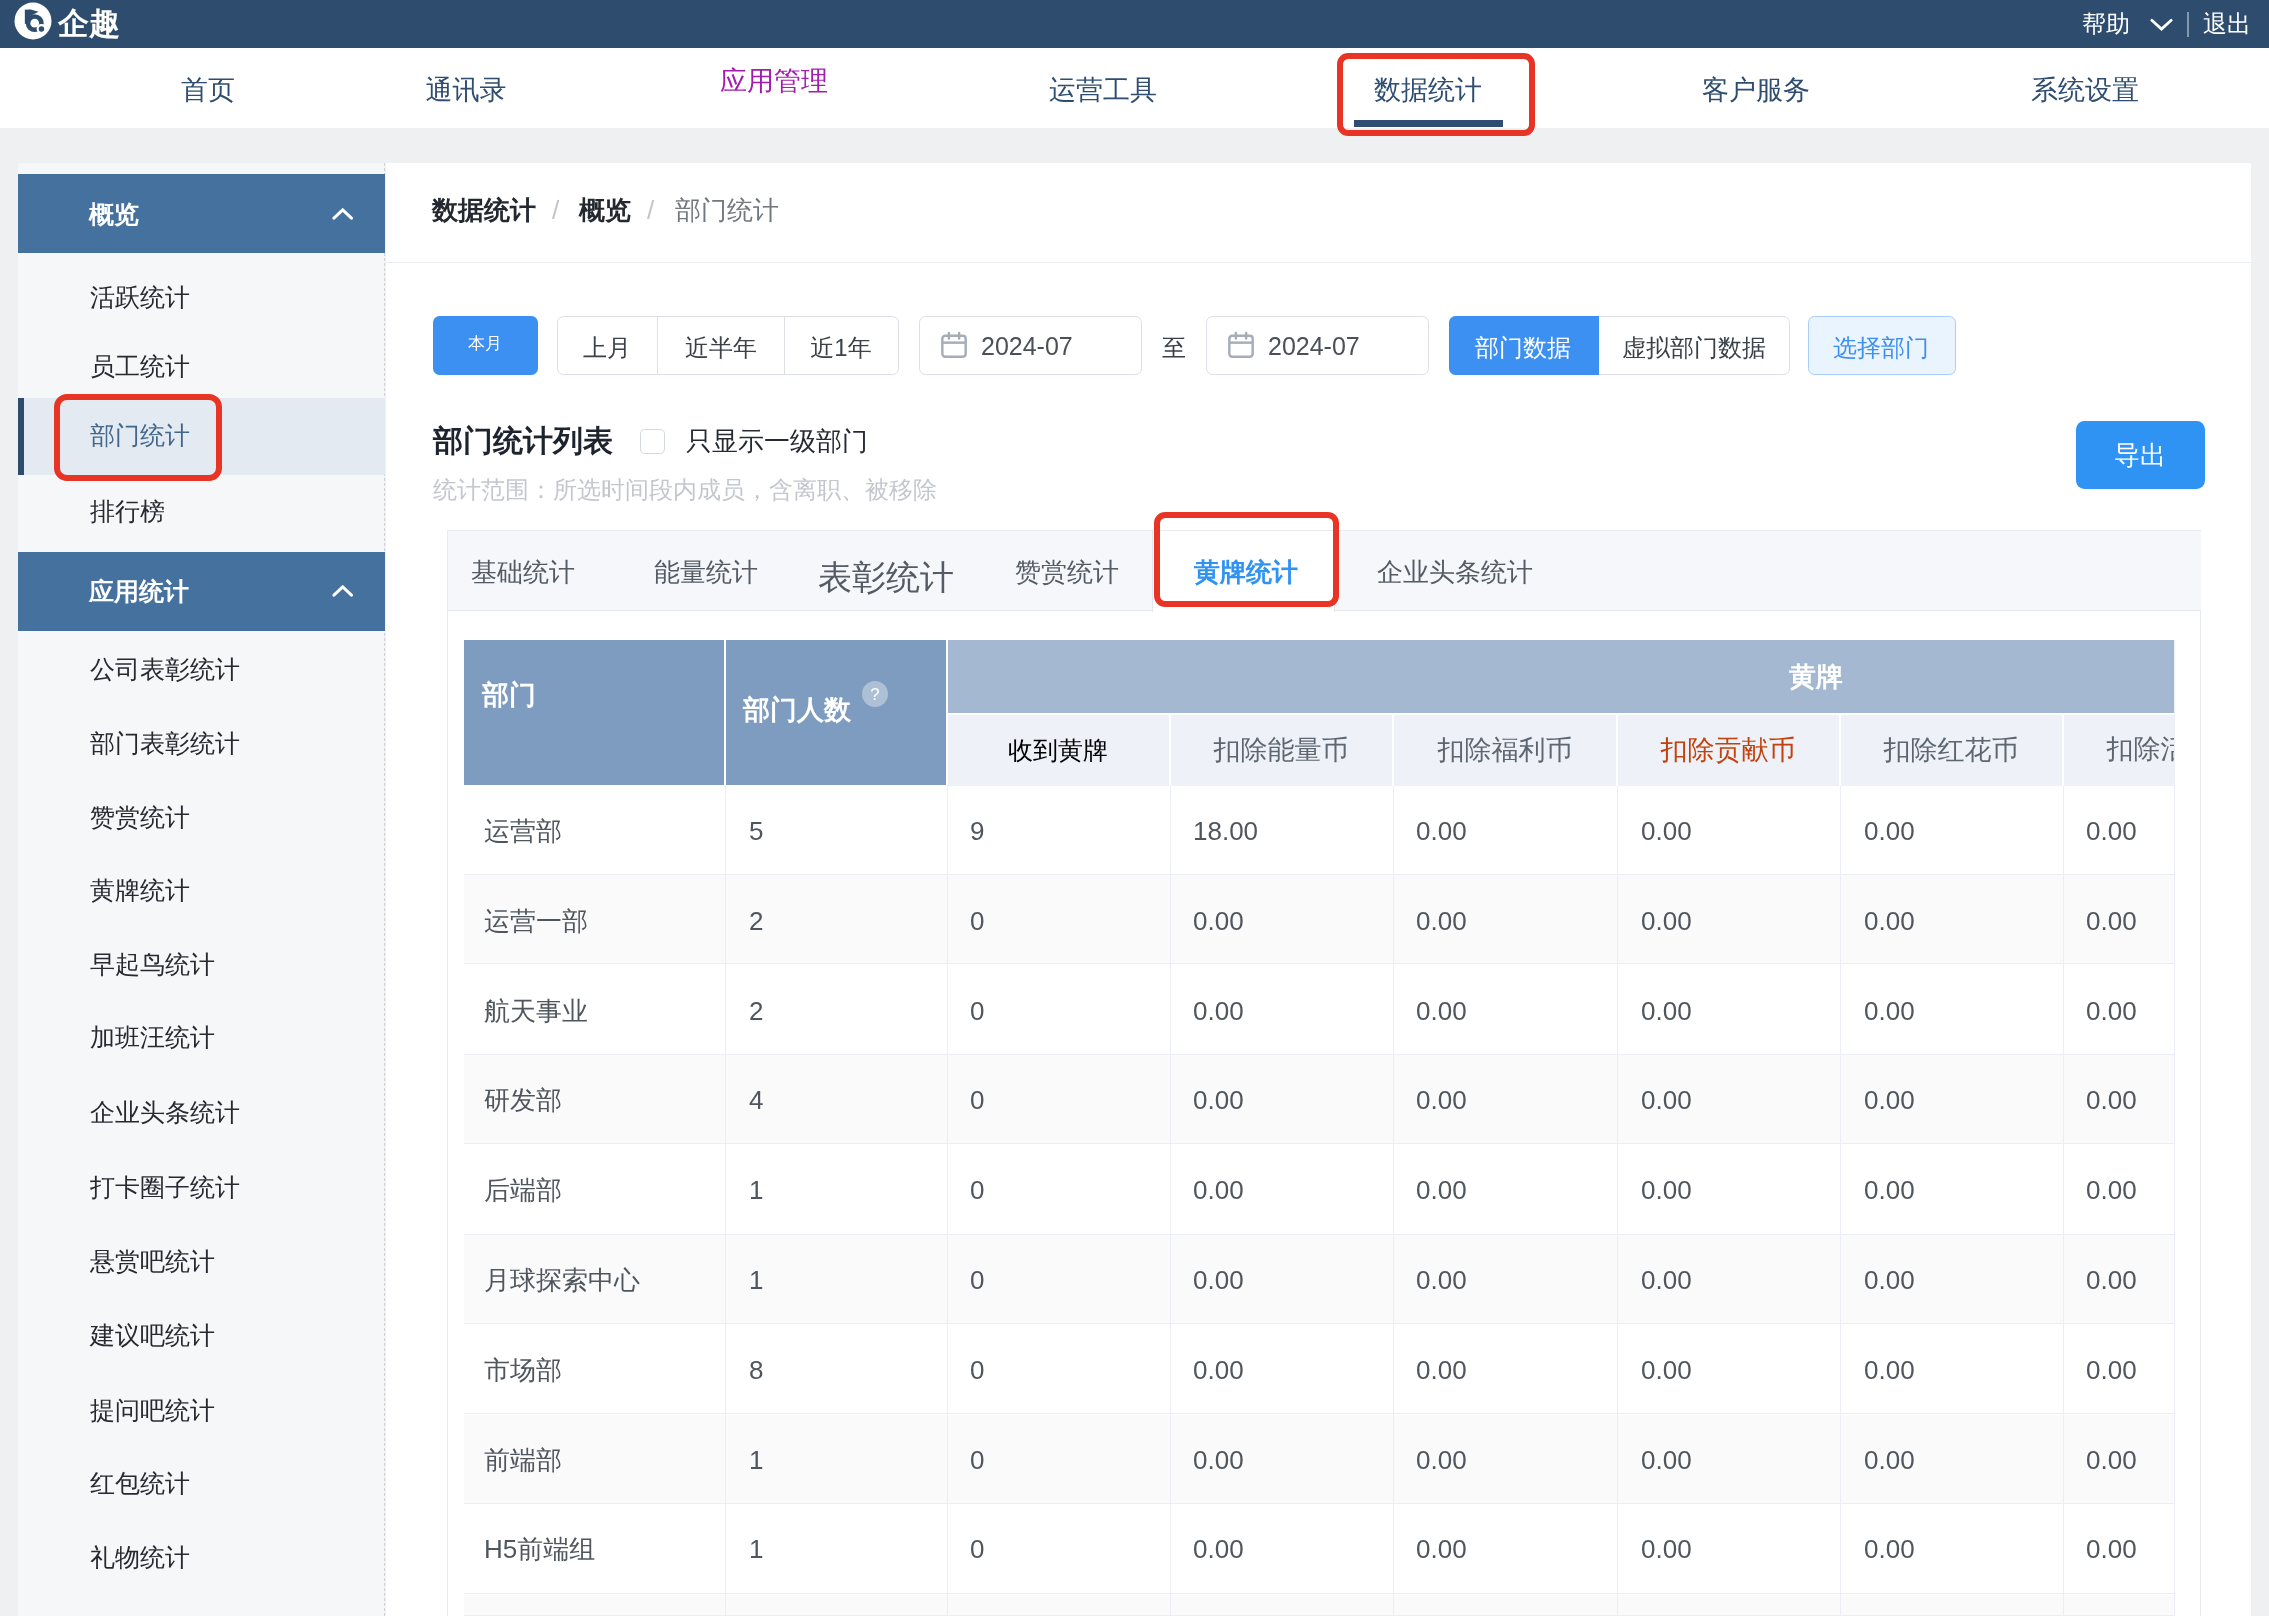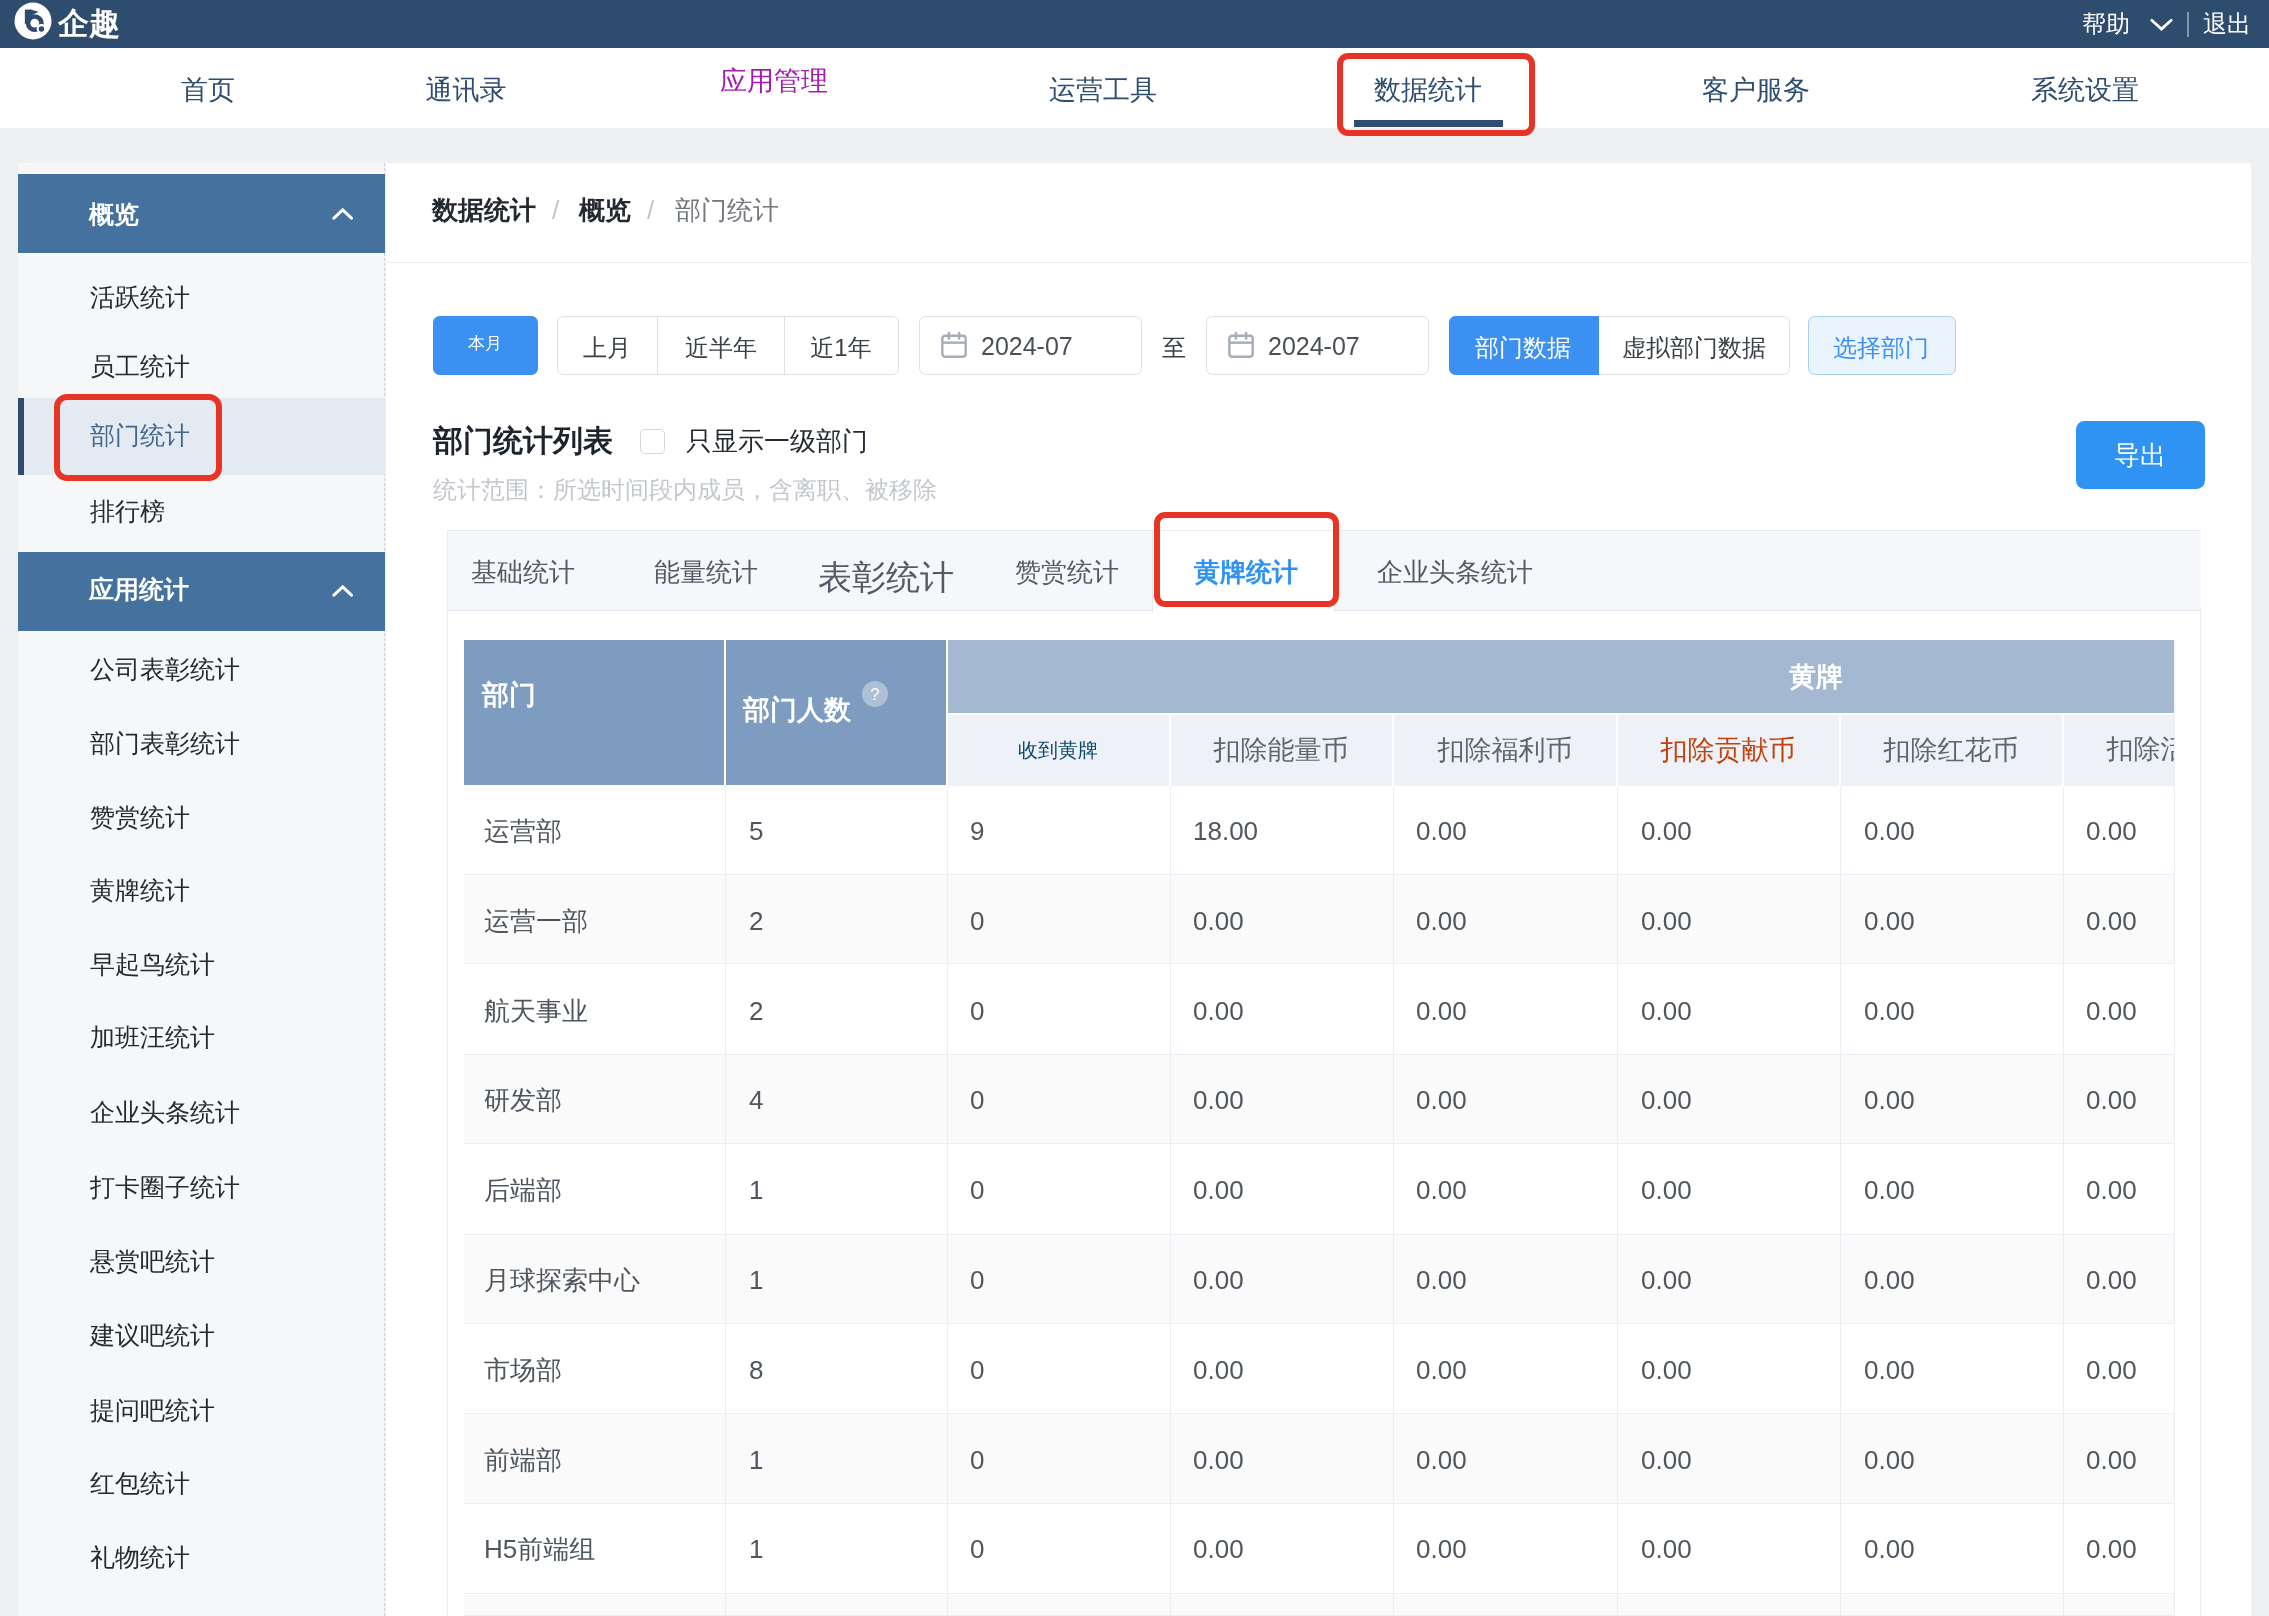--- a/index.html
+++ b/index.html
@@ -39,21 +39,21 @@
 <svg class="abs" style="left:332px;top:208px;" width="21.4" height="12" viewBox="0 0 23 13">
     <path d="M2 11 L11.5 2 L21 11" fill="none" stroke="#fff" stroke-width="3.2" stroke-linecap="round"></path>
   </svg>
 <div class="txt" style="left:90px;top:282px;font-size:25px;color:#262a30;">活跃统计</div>
 <div class="txt" style="left:90px;top:351px;font-size:25px;color:#262a30;">员工统计</div>
 <div class="txt" style="left:90px;top:496px;font-size:25px;color:#262a30;">排行榜</div>
 <div class="abs" style="left:17.7px;top:398px;width:367px;height:77px;background:#e3eaf2;"></div>
 <div class="abs" style="left:17.7px;top:398px;width:6.5px;height:77px;background:#2e4d6e;"></div>
 <div class="txt" style="left:90px;top:420px;font-size:25px;color:#44688c;">部门统计</div>
 <div class="abs" style="left:17.7px;top:552px;width:367px;height:79px;background:#45719e;"></div>
-<div class="txt" style="left:89px;top:576px;font-size:25px;font-weight:bold;color:#fff;font-family:Liberation Mono, monospace;">应用统计</div>
+<div class="txt" style="left:89px;top:576px;font-size:25px;font-weight:bold;color:#fff;">应用统计</div>
 <svg class="abs" style="left:332px;top:585px;" width="21.4" height="12" viewBox="0 0 23 13">
     <path d="M2 11 L11.5 2 L21 11" fill="none" stroke="#fff" stroke-width="3.2" stroke-linecap="round"></path>
   </svg>
 <div class="txt" style="left:90px;top:654px;font-size:25px;color:#262a30;">公司表彰统计</div>
 <div class="txt" style="left:90px;top:728px;font-size:25px;color:#262a30;">部门表彰统计</div>
 <div class="txt" style="left:90px;top:802px;font-size:25px;color:#262a30;">赞赏统计</div>
 <div class="txt" style="left:90px;top:875px;font-size:25px;color:#262a30;">黄牌统计</div>
 <div class="txt" style="left:90px;top:949px;font-size:25px;color:#262a30;">早起鸟统计</div>
 <div class="txt" style="left:90px;top:1024px;font-size:25px;color:#262a30;font-family:Liberation Mono, monospace;">加班汪统计</div>
 <div class="txt" style="left:90px;top:1097px;font-size:25px;color:#262a30;">企业头条统计</div>
@@ -127,21 +127,21 @@
 <div class="abs" style="left:1839px;top:714px;width:1.9px;height:72px;background:#fff;"></div>
 <div class="abs" style="left:2062px;top:714px;width:1.9px;height:72px;background:#fff;"></div>
 <div class="abs" style="left:947px;top:713px;width:1227px;height:1.9px;background:#fff;"></div>
 <div class="txt" style="left:482px;top:695px;transform:translateY(-50%);line-height:1;font-size:27px;font-weight:bold;color:#fff;">部门</div>
 <div class="txt" style="left:743px;top:710px;transform:translateY(-50%);line-height:1;font-size:27px;font-weight:bold;color:#fff;">部门人数</div>
 <svg class="abs" style="left:862px;top:681px;" width="26" height="26" viewBox="0 0 28 28">
     <circle cx="14" cy="14" r="14" fill="#aec0d6"></circle>
     <text x="14" y="20.5" text-anchor="middle" font-size="18" fill="#fff" font-family="Liberation Sans">?</text>
   </svg>
 <div class="txt" style="left:1816px;top:677px;transform:translate(-50%,-50%);line-height:1;font-size:27px;font-weight:bold;color:#fff;">黄牌</div>
-<div class="txt" style="left:1058px;top:750px;transform:translate(-50%,-50%);line-height:1;font-size:20px;color:#0c4a6e;">收到黄牌</div>
+<div class="txt" style="left:1058px;top:750px;transform:translate(-50%,-50%);line-height:1;font-size:25px;color:#000000;">收到黄牌</div>
 <div class="txt" style="left:1281px;top:750px;transform:translate(-50%,-50%);line-height:1;font-size:27px;color:#5d6772;">扣除能量币</div>
 <div class="txt" style="left:1505px;top:750px;transform:translate(-50%,-50%);line-height:1;font-size:27px;color:#5d6772;">扣除福利币</div>
 <div class="txt" style="left:1728px;top:750px;transform:translate(-50%,-50%);line-height:1;font-size:27px;color:#c2410c;">扣除贡献币</div>
 <div class="txt" style="left:1951px;top:750px;transform:translate(-50%,-50%);line-height:1;font-size:27px;color:#5d6772;">扣除红花币</div>
 <div class="abs" style="left:2063px;top:714px;width:111px;height:72px;overflow:hidden;">
     <div class="txt" style="left:111px;top:35px;transform:translate(-50%,-50%);line-height:1;font-size:27px;color:#5d6772;">扣除活力币</div>
   </div>
 <div class="abs" style="left:464px;top:786px;width:1710px;height:89px;background:#ffffff;border-bottom:0.9px solid #ebeef5;"></div>
 <div class="txt" style="left:484px;top:831px;transform:translateY(-50%);line-height:1;font-size:26px;color:#50565e;">运营部</div>
 <div class="txt" style="left:749px;top:831px;transform:translateY(-50%);line-height:1;font-size:26px;color:#50565e;">5</div>

